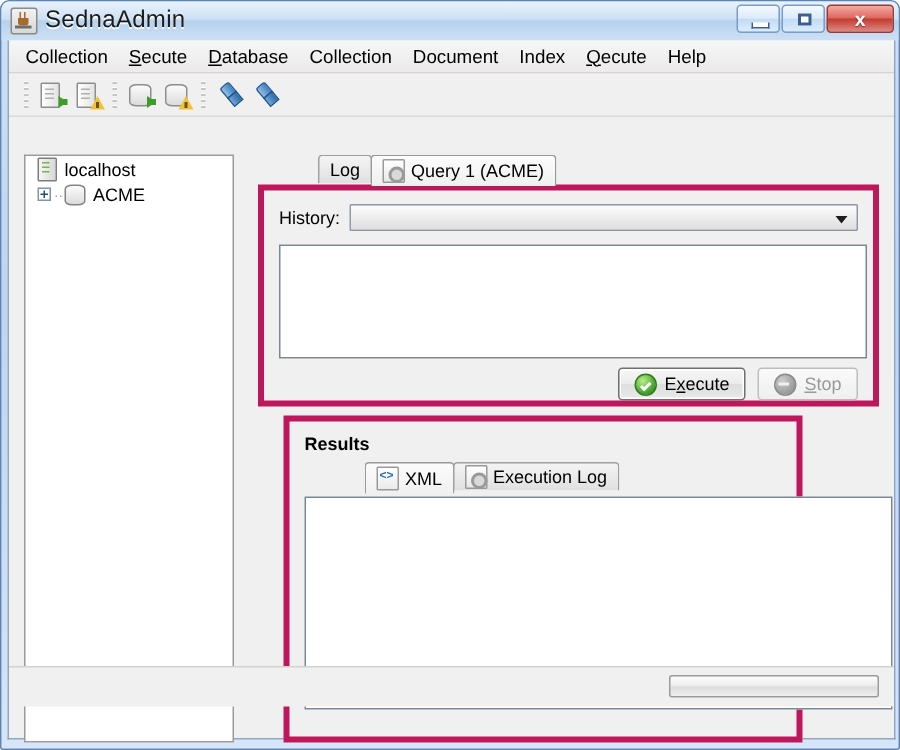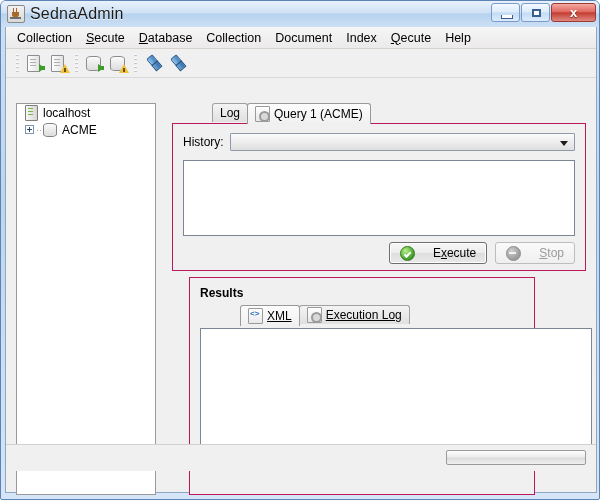--- a/index.html
+++ b/index.html
@@ -184,21 +184,21 @@
     padding:0 7px;font-size:12px;
     background:linear-gradient(to bottom,#f4f4f4,#e0e0e0);
     border:1px solid #a0a0a0;border-bottom:none;border-radius:3px 3px 0 0;
     margin-right:-1px;color:#000;
   }
   .tab.active{
     height:21px;background:linear-gradient(to bottom,#fcfcfc,#f0f0f0);
     border-color:#9a9a9a;
   }
   .panelbox{
-    border:1px solid #be185d;background:#f0f0f0;box-sizing:border-box;
+    border:4px solid #be185d;background:#f0f0f0;box-sizing:border-box;
     position:relative;
   }
   #querypanel{position:absolute;left:0;top:20px;width:414px;height:148px;}
   .row-history{display:flex;align-items:center;padding:9px 10px 0 10px;}
   .lbl{font-size:12px;margin-right:6px;}
   .combo{
     flex:1;height:18px;box-sizing:border-box;
     background:linear-gradient(to bottom,#fbfbfb,#dfdfdf);
     border:1px solid #8e9aa8;position:relative;border-radius:1px;
   }
@@ -207,21 +207,21 @@
     border-left:4px solid transparent;border-right:4px solid transparent;border-top:5px solid #1d1d1d;
   }
   .editor{
     position:absolute;left:10px;top:36px;width:392px;height:76px;
     background:#fff;border:1px solid #7a8694;box-sizing:border-box;
   }
   .btnrow{
     position:absolute;right:10px;top:118px;display:flex;gap:8px;
   }
   .btn{
-    height:22px;box-sizing:border-box;display:flex;align-items:center;gap:18px;
+    height:22px;box-sizing:border-box;display:flex;align-items:center;gap:5px;
     padding:0 10px;font-size:12px;border-radius:3px;
     background:linear-gradient(to bottom,#f7f7f7 0%,#ececec 48%,#dedede 52%,#e9e9e9 100%);
     border:1px solid #8d8d8d;color:#000;
   }
   .btn.primary{border-color:#6f6f6f;box-shadow:0 0 0 1px #fff inset;}
   .btn.disabled{color:#9a9a9a;border-color:#bdbdbd;
     background:linear-gradient(to bottom,#fafafa,#efefef);}
   .ic-check{
     width:13px;height:13px;border-radius:50%;flex:0 0 auto;position:relative;
     background:radial-gradient(circle at 35% 30%,#b8f08a,#3f9c28 70%);
@@ -234,21 +234,21 @@
   }
   .ic-stop{
     width:13px;height:13px;border-radius:50%;flex:0 0 auto;position:relative;
     background:radial-gradient(circle at 35% 30%,#cfcfcf,#9a9a9a 70%);
     border:1px solid #8a8a8a;
   }
   .ic-stop:after{content:"";position:absolute;left:2px;top:5px;width:7px;height:2px;background:#f2f2f2;}
   
   #resultspanel{position:absolute;left:17px;top:174px;width:346px;height:218px;}
   .results-title{font-size:12px;font-weight:bold;padding:8px 0 5px 10px;}
-  #resulttabs{padding-left:10px;text-decoration:underline;}
+  #resulttabs{padding-left:10px;}
   .ic-xml{
     width:13px;height:14px;position:relative;flex:0 0 auto;
     background:linear-gradient(to bottom,#ffffff,#eaeaea);
     border:1px solid #9a9a9a;border-radius:1px;
   }
   .ic-xml:after{
     content:"<>";position:absolute;left:1px;top:0px;font-size:8px;color:#2a6fc0;font-weight:bold;
   }
   .ic-gear{
     width:13px;height:14px;position:relative;flex:0 0 auto;

